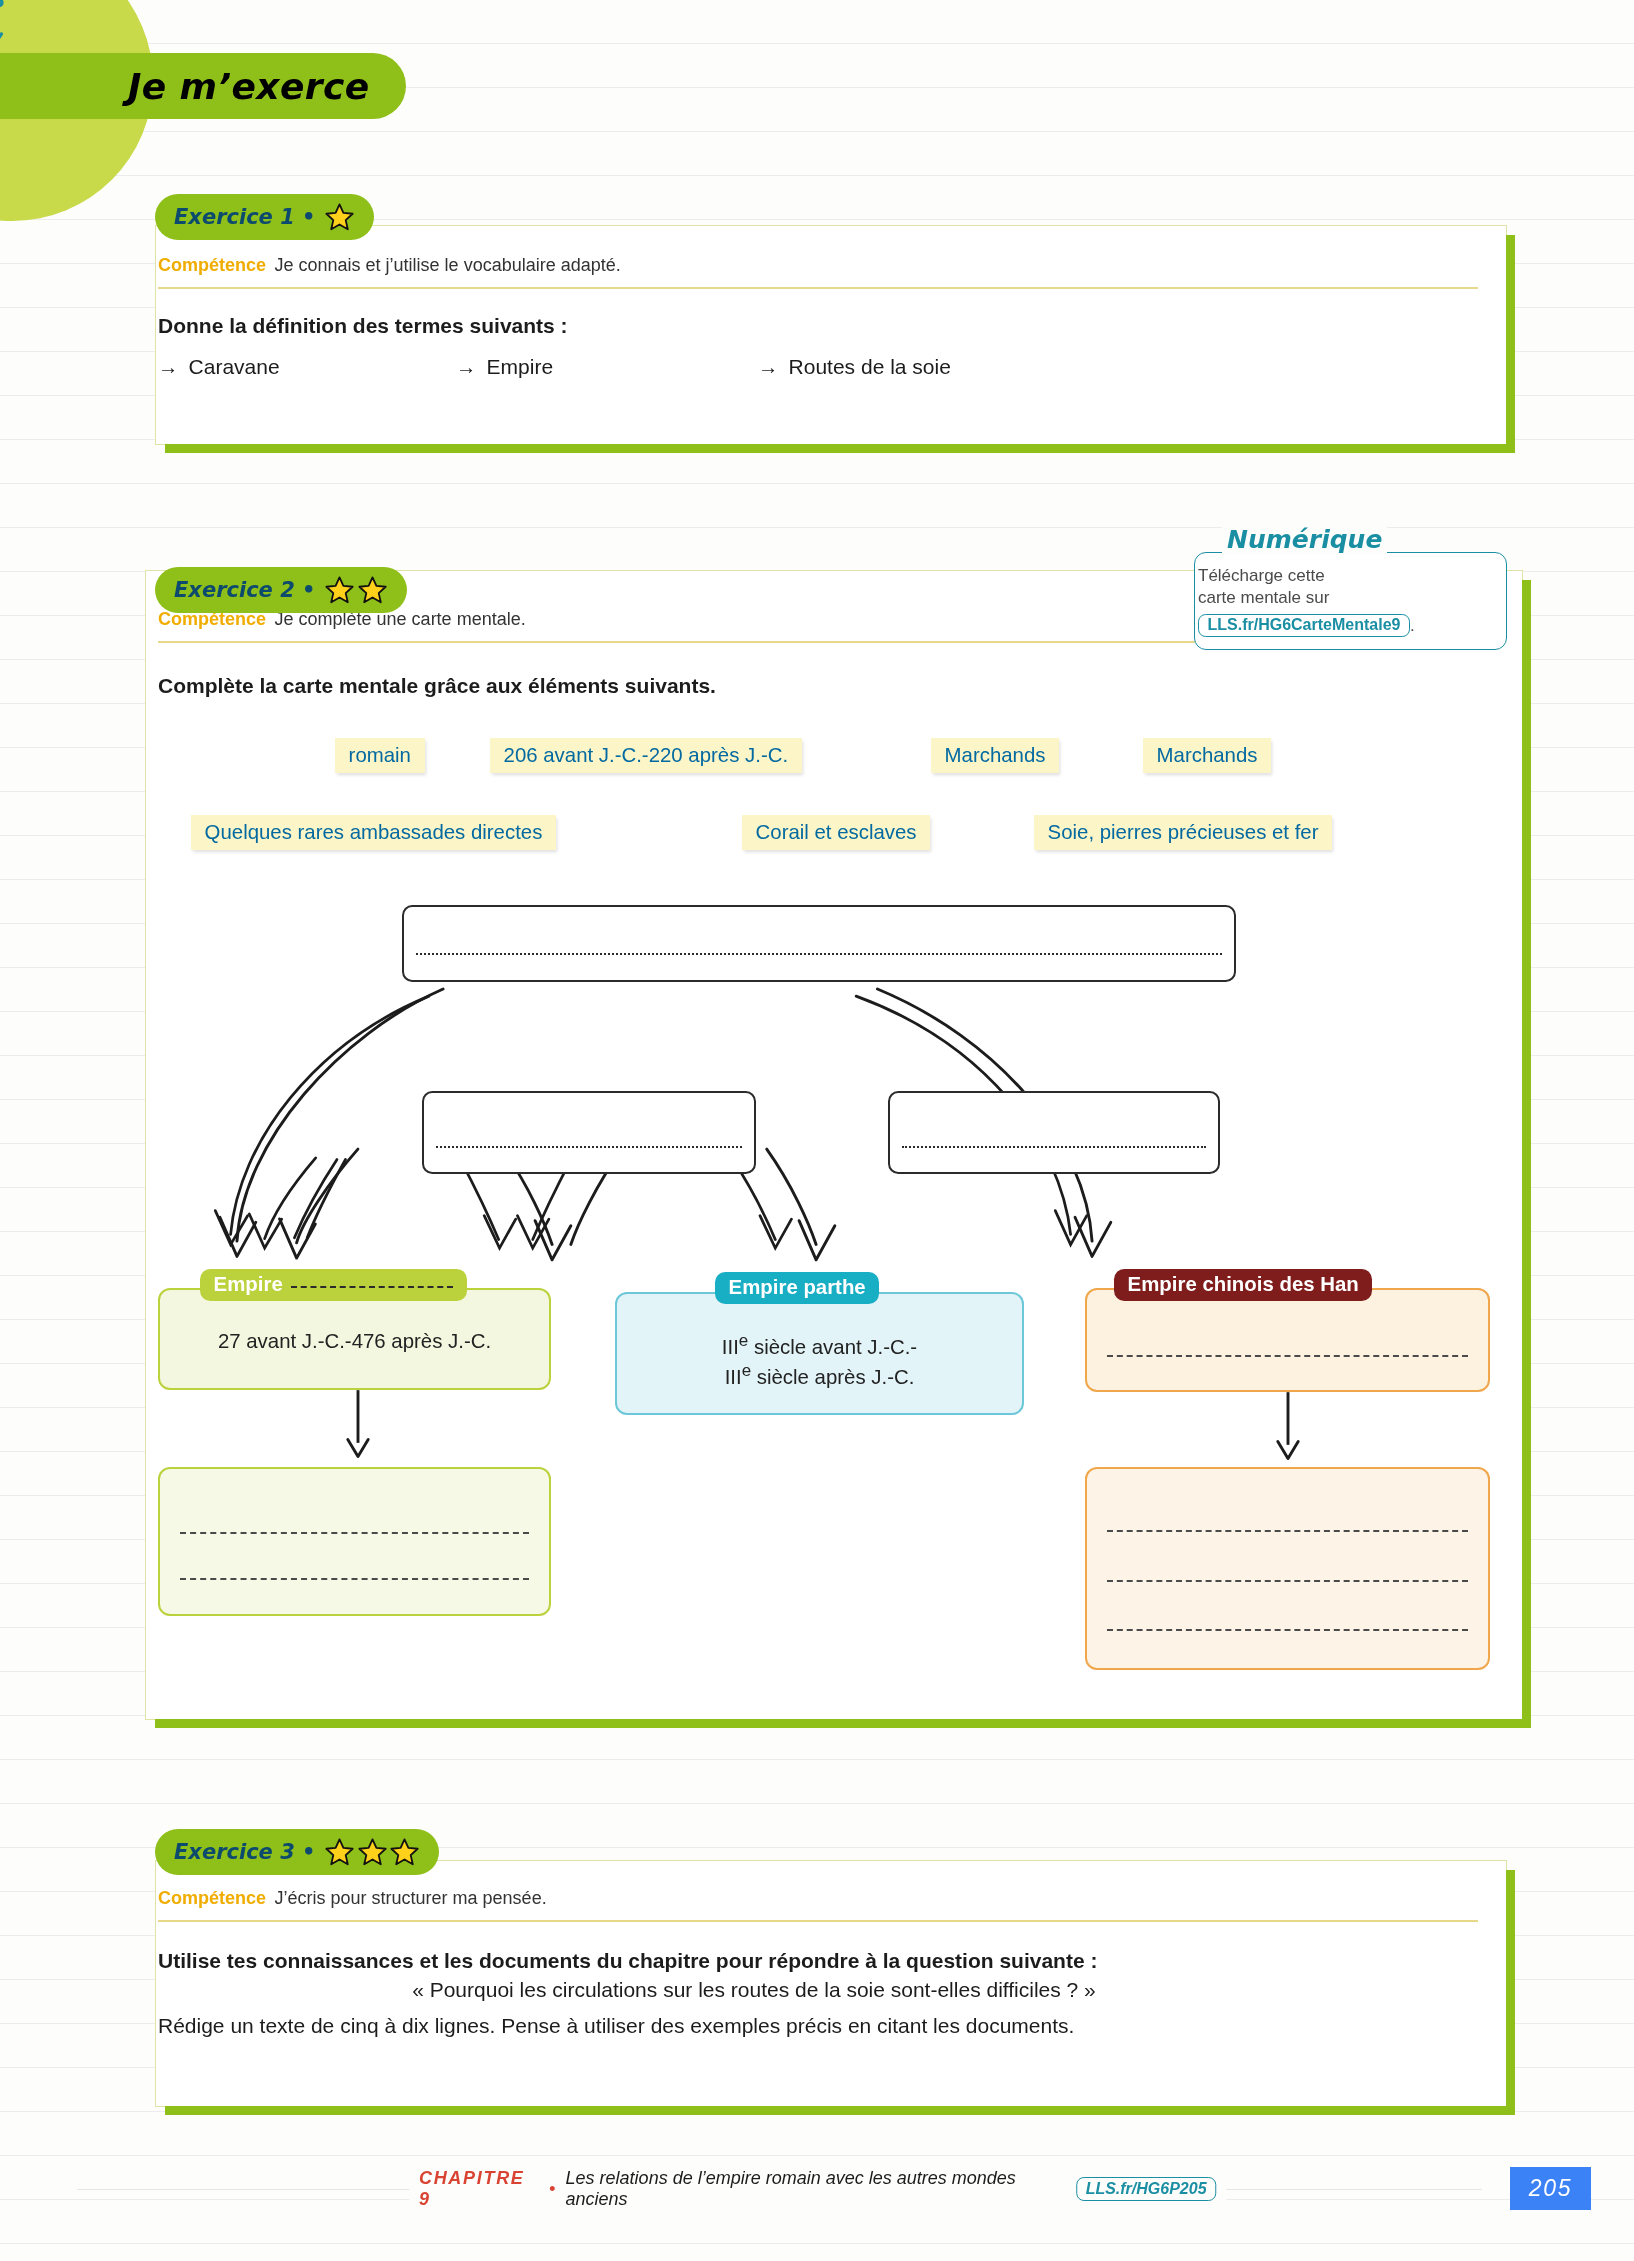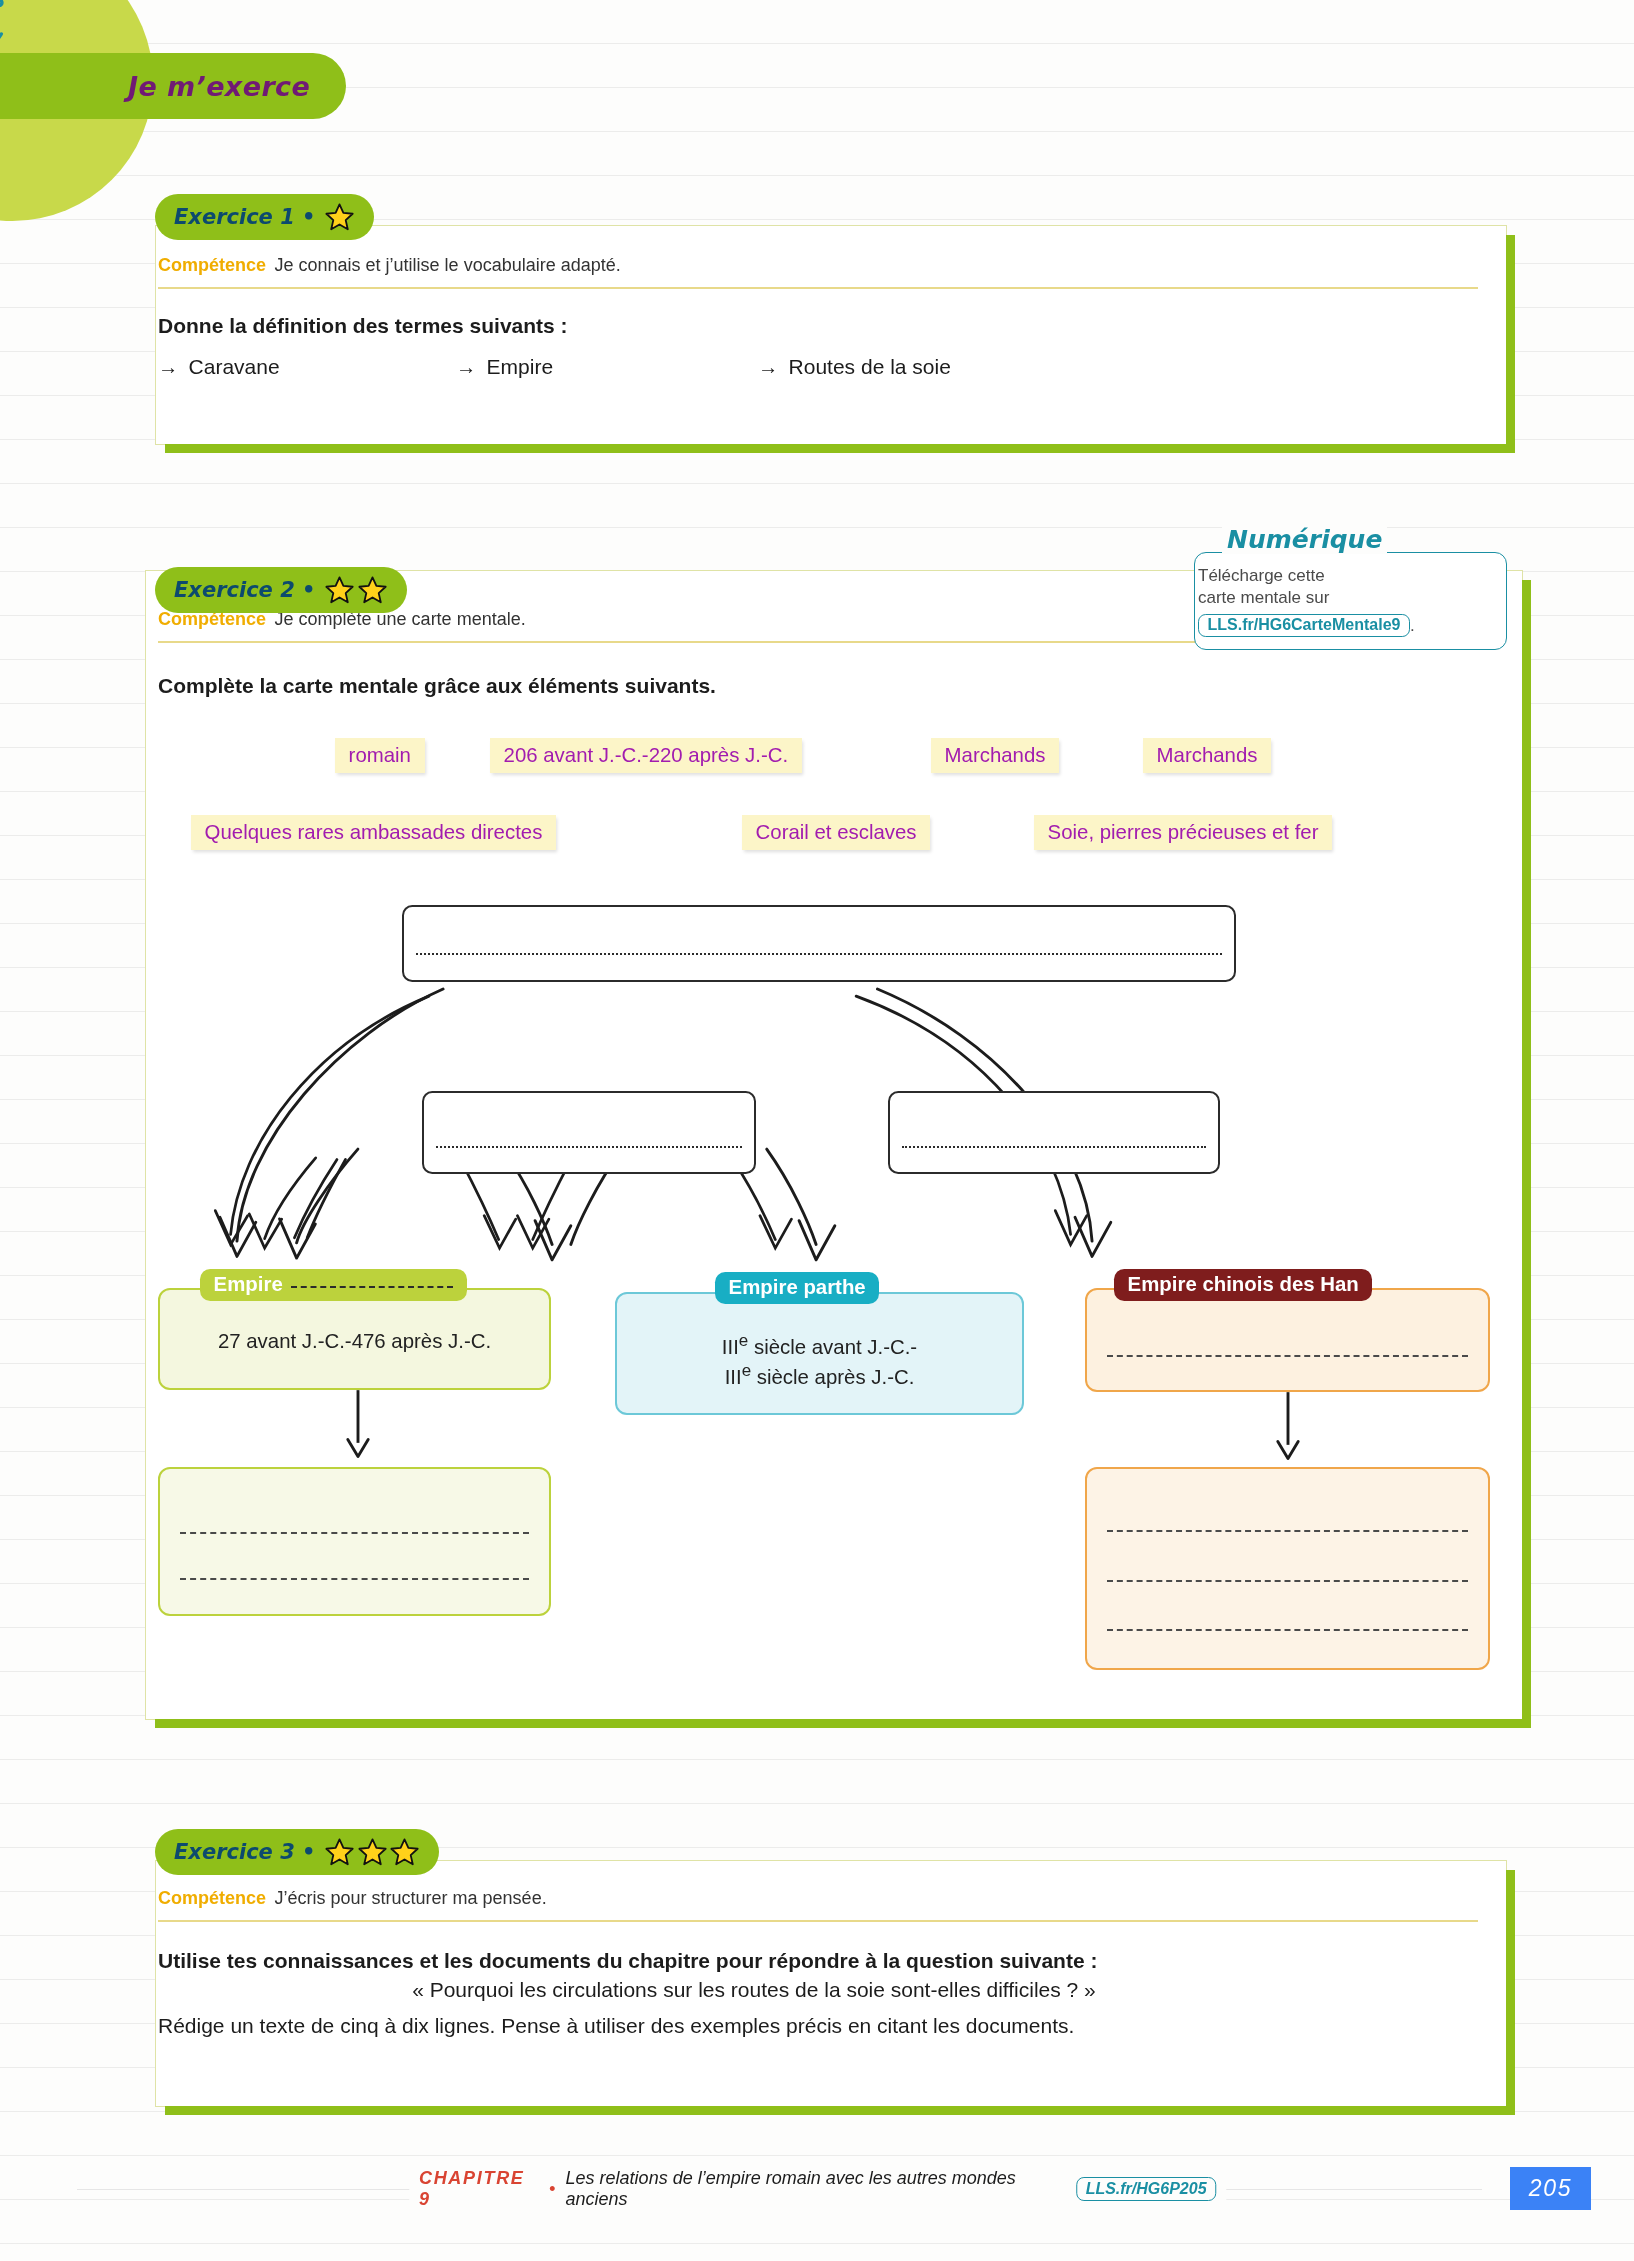--- a/index.html
+++ b/index.html
@@ -55,22 +55,22 @@
     height: 66px;
     padding: 0 36px 0 128px;
     background: #8fbf19;
     border-top-right-radius: 34px;
     border-bottom-right-radius: 34px;
     display: flex;
     align-items: center;
     z-index: 3;
   }
   .banner-text {
-    color: #701a75;
-    font-size: 27px;
+    color: #000000;
+    font-size: 36px;
     font-style: italic;
     font-weight: bold;
     letter-spacing: 0.4px;
     font-family: "DejaVu Sans", sans-serif;
   }
 
   
   .exo {
     position: absolute;
     background: #ffffff;
@@ -199,21 +199,21 @@
     top: -36px;
     width: 51px;
     height: 111px;
     z-index: 8;
   }
 
   
   .chip {
     position: absolute;
     background: #fcf5c8;
-    color: #a21caf;
+    color: #0369a1;
     font-size: 20.4px;
     padding: 6px 13.6px;
     white-space: nowrap;
     box-shadow: 1.7px 2.6px 3.4px rgba(0,0,0,0.13);
     z-index: 4;
   }
   .mm-svg { position: absolute; left: 0; top: 0; z-index: 3; }
 
   .blankbox {
     position: absolute;

